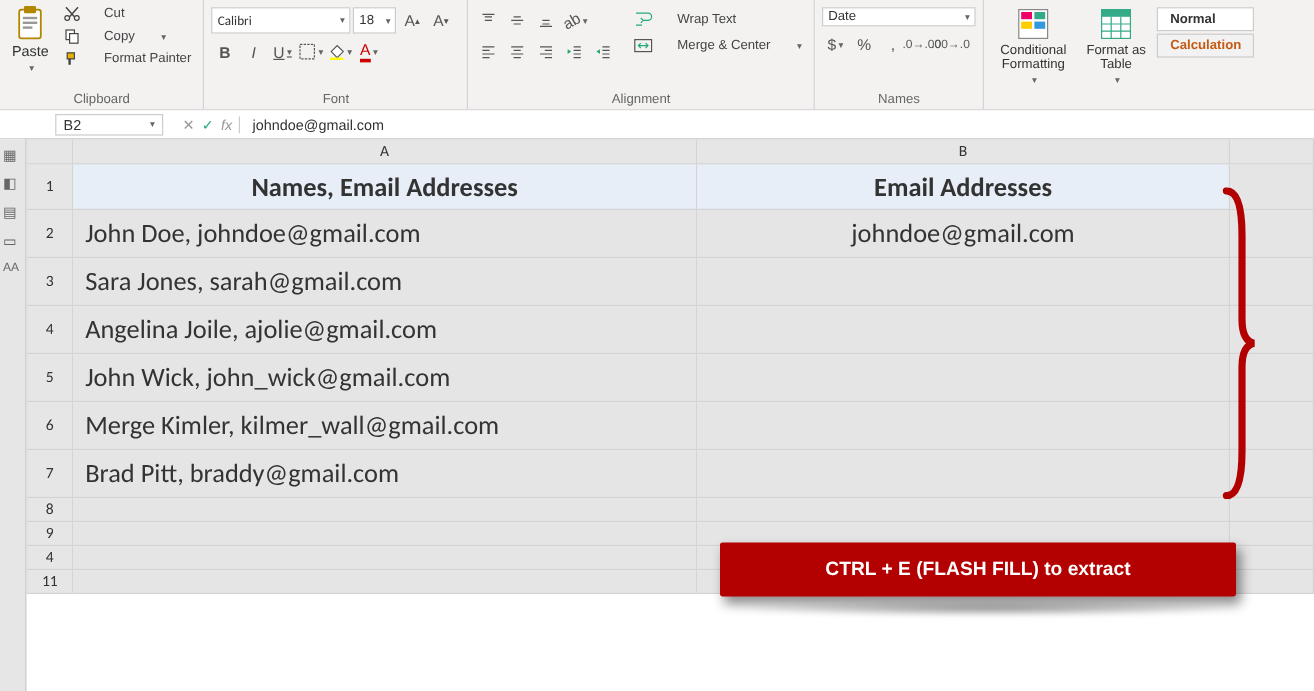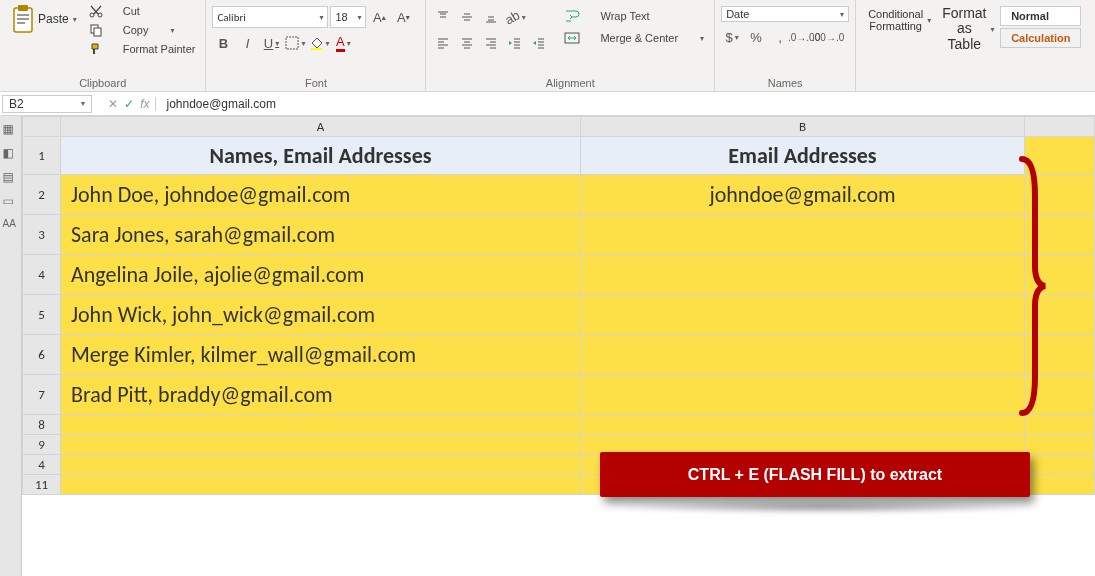--- a/index.html
+++ b/index.html
@@ -3,44 +3,44 @@
 <meta charset="utf-8">
 <style>
 * { box-sizing: border-box; margin: 0; padding: 0; }
 body { font-family: "Segoe UI", Tahoma, sans-serif; font-size: 12px; background: #fff; color: #333; width: 1095px; height: 576px; overflow: hidden; position: relative; }
 
 
 .ribbon { display: flex; height: 92px; background: #f3f2f1; border-bottom: 1px solid #d4d4d4; }
 .group { display: flex; flex-direction: column; border-right: 1px solid #d4d4d4; padding: 2px 6px 0; }
 .group-body { flex: 1; display: flex; align-items: flex-start; gap: 4px; }
 .group-label { text-align: center; font-size: 11px; color: #666; padding: 2px 0; }
-.btn-col { display: flex; flex-direction: row; align-items: center; padding: 2px 4px; gap: 2px; cursor: pointer; }
+.btn-col { display: flex; flex-direction: column; align-items: center; justify-content: center; padding: 2px 4px; gap: 2px; cursor: pointer; }
 .small-row { display: flex; flex-direction: column; gap: 1px; }
 .mini-btn { display: flex; align-items: center; gap: 20px; padding: 2px 4px; cursor: pointer; font-size: 11px; color: #444; }
 .dd { border: 1px solid #ccc; background: #fff; padding: 1px 4px; font-size: 11px; display: flex; align-items: center; justify-content: space-between; cursor: pointer; }
 .icon-row { display: flex; gap: 2px; }
 .sq { width: 22px; height: 22px; display: flex; align-items: center; justify-content: center; cursor: pointer; color: #555; font-size: 13px; }
 .font-label { font-family: Calibri, sans-serif; }
 .style-box { border: 1px solid #ccc; padding: 3px 10px; font-size: 11px; background: #fff; margin-bottom: 2px; cursor: pointer; font-weight: bold; }
 .style-calc { background: #f2f2f2; color: #c65911; }
 
 
-.fbar { display: flex; align-items: center; height: 24px; border-bottom: 1px solid #d4d4d4; background: #fff; }
+.fbar { display: flex; align-items: center; height: 24px; border-bottom: 1px solid #d4d4d4; background: #fff; padding-left: 44px; }
 .name-box { width: 90px; border: 1px solid #ccc; padding: 1px 6px; font-size: 12px; display: flex; justify-content: space-between; align-items: center; margin: 0 10px 0 2px; }
 .fctl { display: flex; gap: 6px; padding: 0 6px; color: #999; border-right: 1px solid #ccc; }
 .fctl span { cursor: pointer; }
 .fval { padding: 0 10px; font-size: 12px; }
 
 
 .gridwrap { display: flex; height: calc(576px - 92px - 24px); }
 .left-strip { width: 22px; background: #e6e6e6; border-right: 1px solid #ccc; display: flex; flex-direction: column; align-items: center; gap: 8px; padding-top: 6px; }
 .left-strip div { width: 16px; height: 16px; color: #666; font-size: 12px; cursor: pointer; }
 .sheet { position: relative; flex: 1; overflow: hidden; }
 table { border-collapse: collapse; table-layout: fixed; }
-th, td { border: 1px solid #d4d4d4; font-family: Calibri, sans-serif; background: #fde047; }
+th, td { border: 1px solid #d4d4d4; font-family: Calibri, sans-serif; background: #e5e5e5; }
 .col-hdr th { background: #e6e6e6; font-weight: normal; font-size: 13px; color: #333; text-align: center; height: 20px; }
 .row-hdr { background: #e6e6e6; font-weight: normal; font-size: 13px; color: #333; text-align: center; width: 38px; }
 .data-hdr { font-size: 22px; font-weight: bold; text-align: center; background: #e7eef7 !important; height: 38px; }
 .data-cell { font-size: 22px; padding: 4px 10px; height: 40px; }
 .center { text-align: center; }
 .colA { width: 520px; }
 .colB { width: 444px; }
 .colC { width: 70px; }
 .empty-row td { height: 20px; font-size: 13px; }
 
@@ -247,21 +247,21 @@
           </svg>
         <span style="text-align:center;font-size:11px;line-height:1.1">Conditional Formatting</span>
           <span class="chev">▾</span>
       </div>
       <div class="btn-col" style="width:60px">
         <svg width="28" height="28" viewBox="0 0 28 28">
             <rect x="2" y="2" width="24" height="24" fill="#fff" stroke="#3a8"></rect>
             <rect x="2" y="2" width="24" height="6" fill="#3a8"></rect>
             <path d="M2 14 h24 M2 20 h24 M10 8 v18 M18 8 v18" stroke="#3a8"></path>
           </svg>
-        <span style="text-align:center;font-size:14px;line-height:1.1">Format as Table</span>
+        <span style="text-align:center;font-size:11px;line-height:1.1">Format as Table</span>
           <span class="chev">▾</span>
       </div>
       <div style="display:flex; flex-direction:column; padding-top:2px">
         <div class="style-box">Normal</div>
         <div class="style-box style-calc">Calculation</div>
       </div>
     </div>
     <div class="group-label"></div>
   </div>
 </div>

